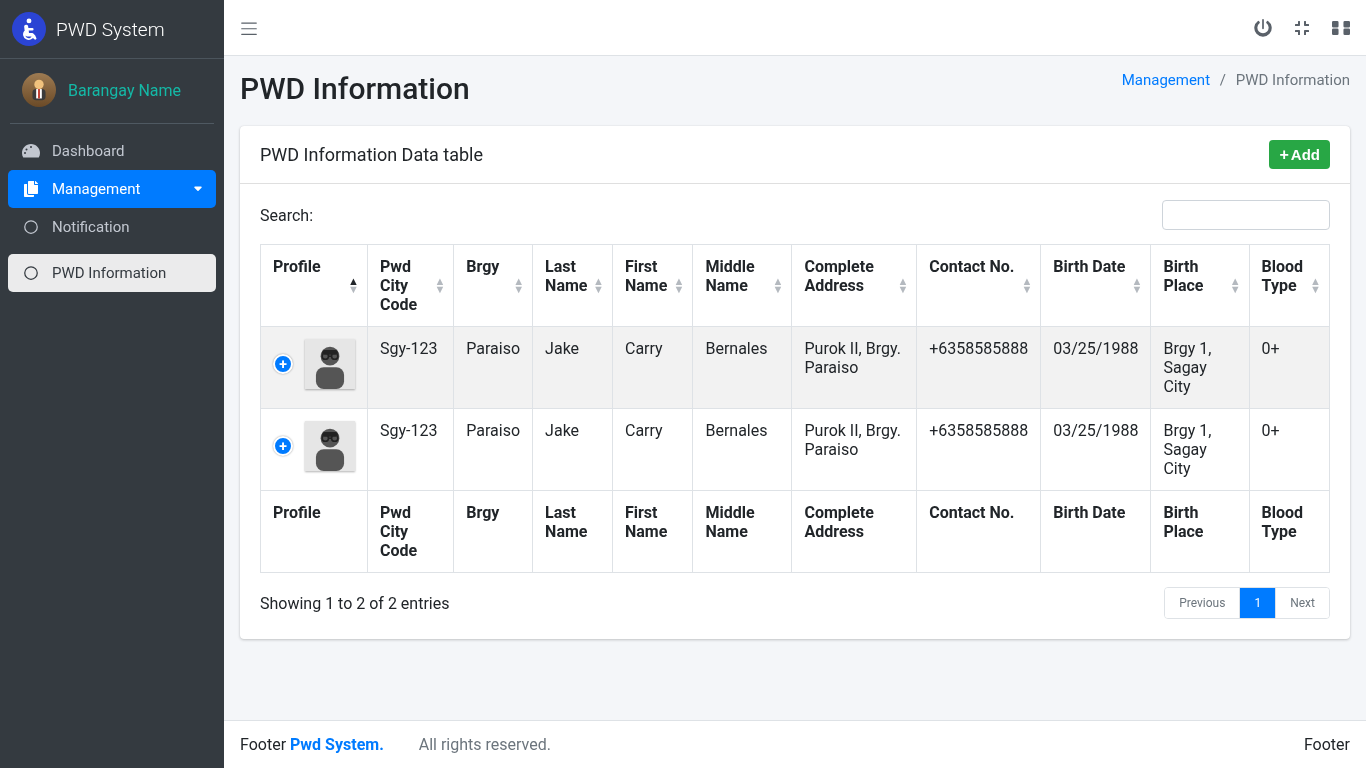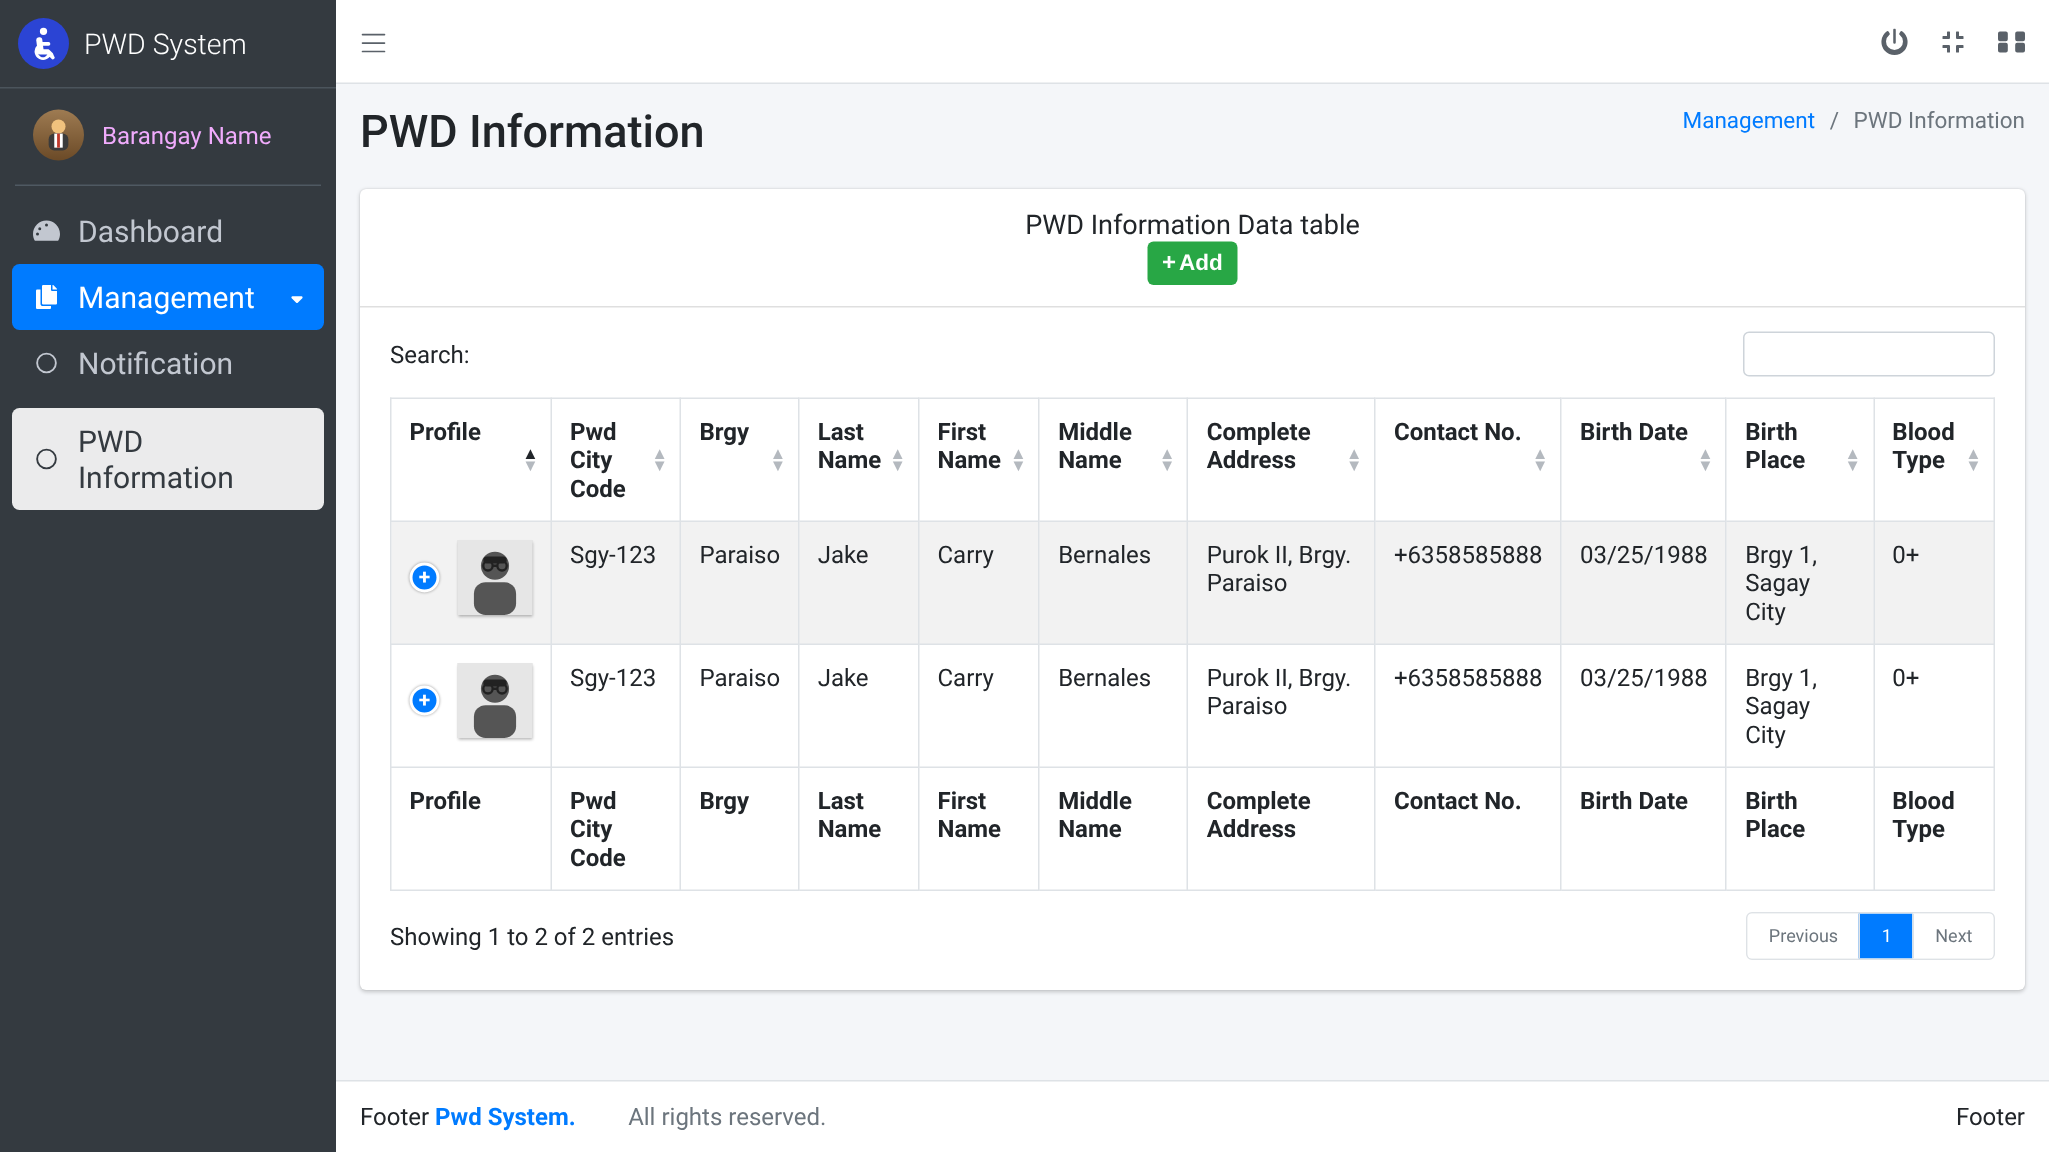--- a/index.html
+++ b/index.html
@@ -8,40 +8,40 @@
   .wrapper { display:flex; min-height:100vh; }
   
   .sidebar { width:224px; background:#343a40; color:#c2c7d0; flex-shrink:0; display:flex; flex-direction:column; }
   .brand { display:flex; align-items:center; padding:12px 12px; border-bottom:1px solid #4b545c; }
   .brand .logo { width:34px; height:34px; border-radius:50%; background:#2b44d4; display:flex; align-items:center; justify-content:center; margin-right:10px; }
   .brand .logo svg { width:26px; height:26px; fill:#fff; }
   .brand-text { color:#fff; font-size:19px; font-weight:300; }
   .user-panel { display:flex; align-items:center; padding:14px 12px 16px 12px; border-bottom:1px solid #4f5962; margin:0 10px; }
   .user-panel .avatar { width:34px; height:34px; border-radius:50%; background:linear-gradient(#9e7b52,#6b4a27); display:flex; align-items:center; justify-content:center; margin-right:12px; overflow:hidden; }
   .user-panel .avatar svg { width:30px; height:30px; }
-  .user-name { color:#f0abfc; font-size:16px; }
+  .user-name { color:#14b8a6; font-size:16px; }
   .nav { padding:8px; }
-  .nav-item { display:flex; align-items:center; padding:10px 12px; border-radius:5px; cursor:pointer; font-size:20px; color:#c2c7d0; position:relative; }
+  .nav-item { display:flex; align-items:center; padding:10px 12px; border-radius:5px; cursor:pointer; font-size:15px; color:#c2c7d0; position:relative; }
   .nav-item .nav-icon { width:22px; display:inline-flex; align-items:center; justify-content:center; margin-right:10px; }
   .nav-item.active { background:#007bff; color:#fff; }
   .nav-item .caret { position:absolute; right:12px; }
   .nav-sub { padding:4px 0 0 0; }
   .nav-sub .nav-item { background:rgba(255,255,255,.9); color:#343a40; margin-top:4px; }
   
   .main { flex:1; display:flex; flex-direction:column; min-width:0; }
   .topbar { height:56px; background:#fff; border-bottom:1px solid #dee2e6; display:flex; align-items:center; padding:0 16px; justify-content:space-between; }
   .topbar .left, .topbar .right { display:flex; align-items:center; gap:22px; }
   .topbar .icon-btn { color:#5a6169; cursor:pointer; display:inline-flex; }
   .content-header { padding:15px 16px 10px 16px; display:flex; justify-content:space-between; align-items:flex-start; }
   .content-header h1 { margin:0; font-size:30px; font-weight:500; color:#212529; }
   .breadcrumb { font-size:15px; color:#6c757d; }
   .breadcrumb a { color:#007bff; text-decoration:none; }
   .breadcrumb .sep { padding:0 6px; }
   .card { background:#fff; margin:10px 16px; border-radius:4px; box-shadow:0 0 1px rgba(0,0,0,.125),0 1px 3px rgba(0,0,0,.2); }
-  .card-header { display:flex; justify-content:space-between; align-items:center; padding:14px 20px; border-bottom:1px solid rgba(0,0,0,.125);flex-direction:column; }
+  .card-header { display:flex; justify-content:space-between; align-items:center; padding:14px 20px; border-bottom:1px solid rgba(0,0,0,.125); }
   .card-title { font-size:18px; font-weight:400; margin:0; }
   .btn-add { background:#28a745; color:#fff; border:none; border-radius:4px; padding:6px 10px; font-size:15px; font-weight:700; cursor:pointer; display:inline-flex; align-items:center; }
   .btn-add .plus { font-weight:900; margin-right:2px; font-size:16px; line-height:1; }
   .card-body { padding:16px 20px 20px 20px; }
   .search-row { display:flex; justify-content:space-between; align-items:center; margin-bottom:14px; }
   .search-row label { font-size:16px; margin-right:8px; }
   .search-row input { border:1px solid #ced4da; border-radius:4px; padding:5px 8px; font-size:15px; width:168px; height:30px; }
   table.dt { width:100%; border-collapse:collapse; font-size:16px; }
   table.dt th, table.dt td { border:1px solid #dee2e6; padding:12px 12px; text-align:left; vertical-align:top; }
   table.dt thead th { font-weight:700; position:relative; white-space:nowrap; }

